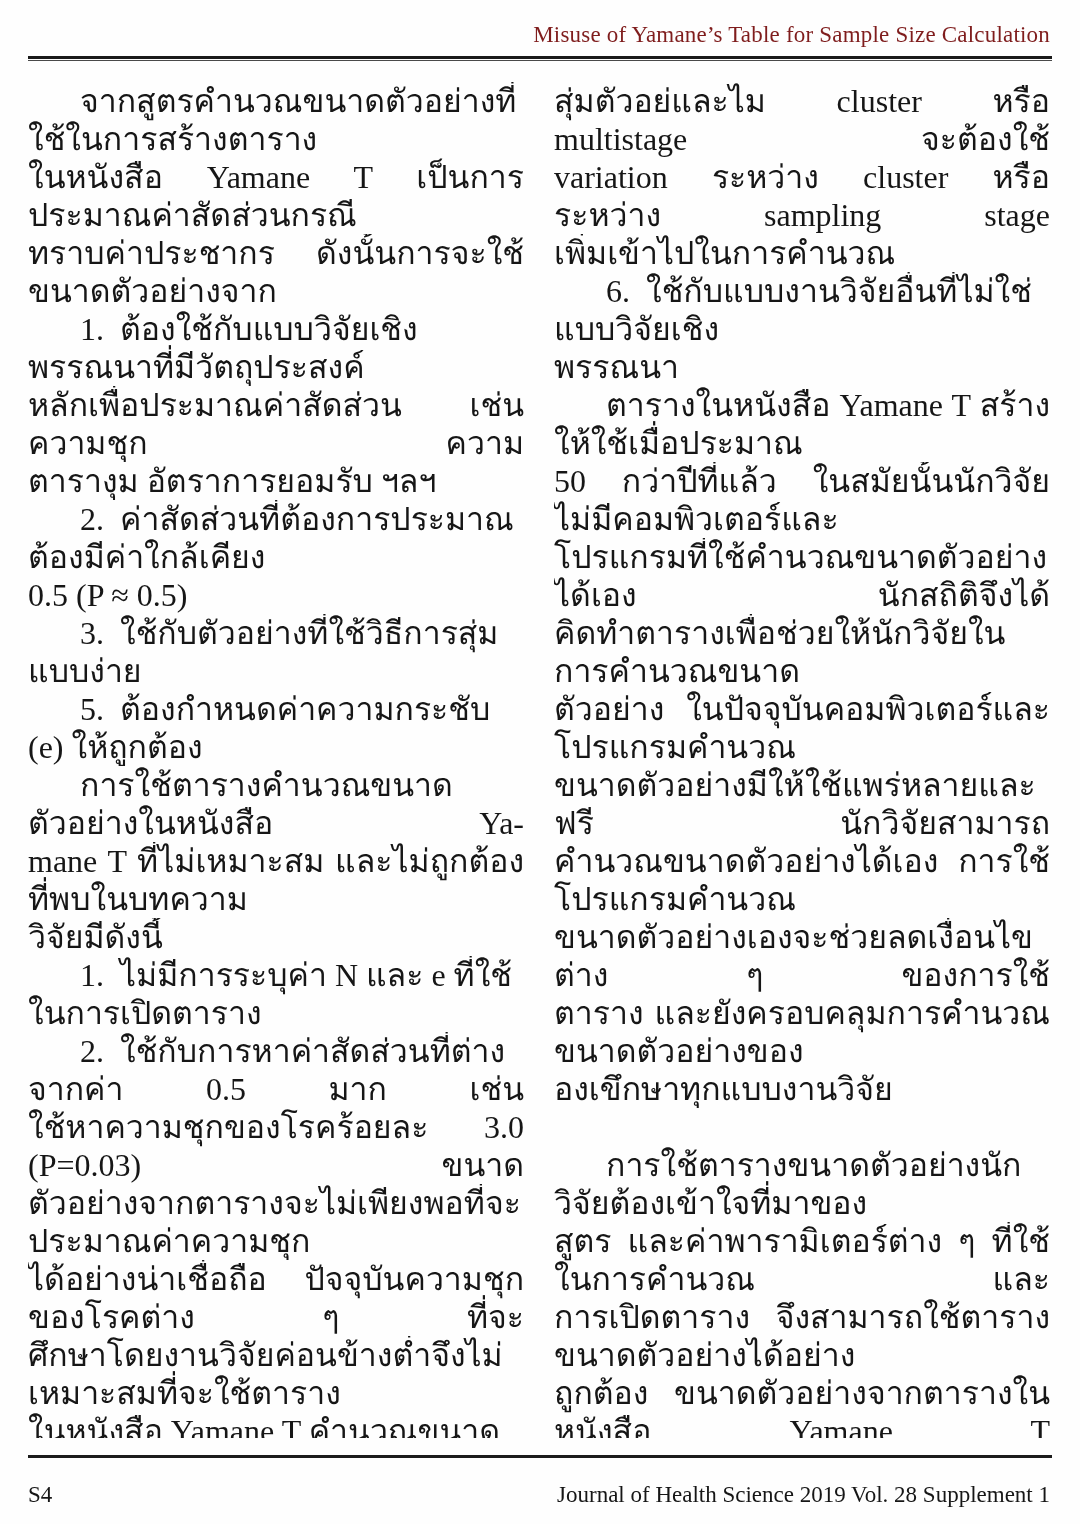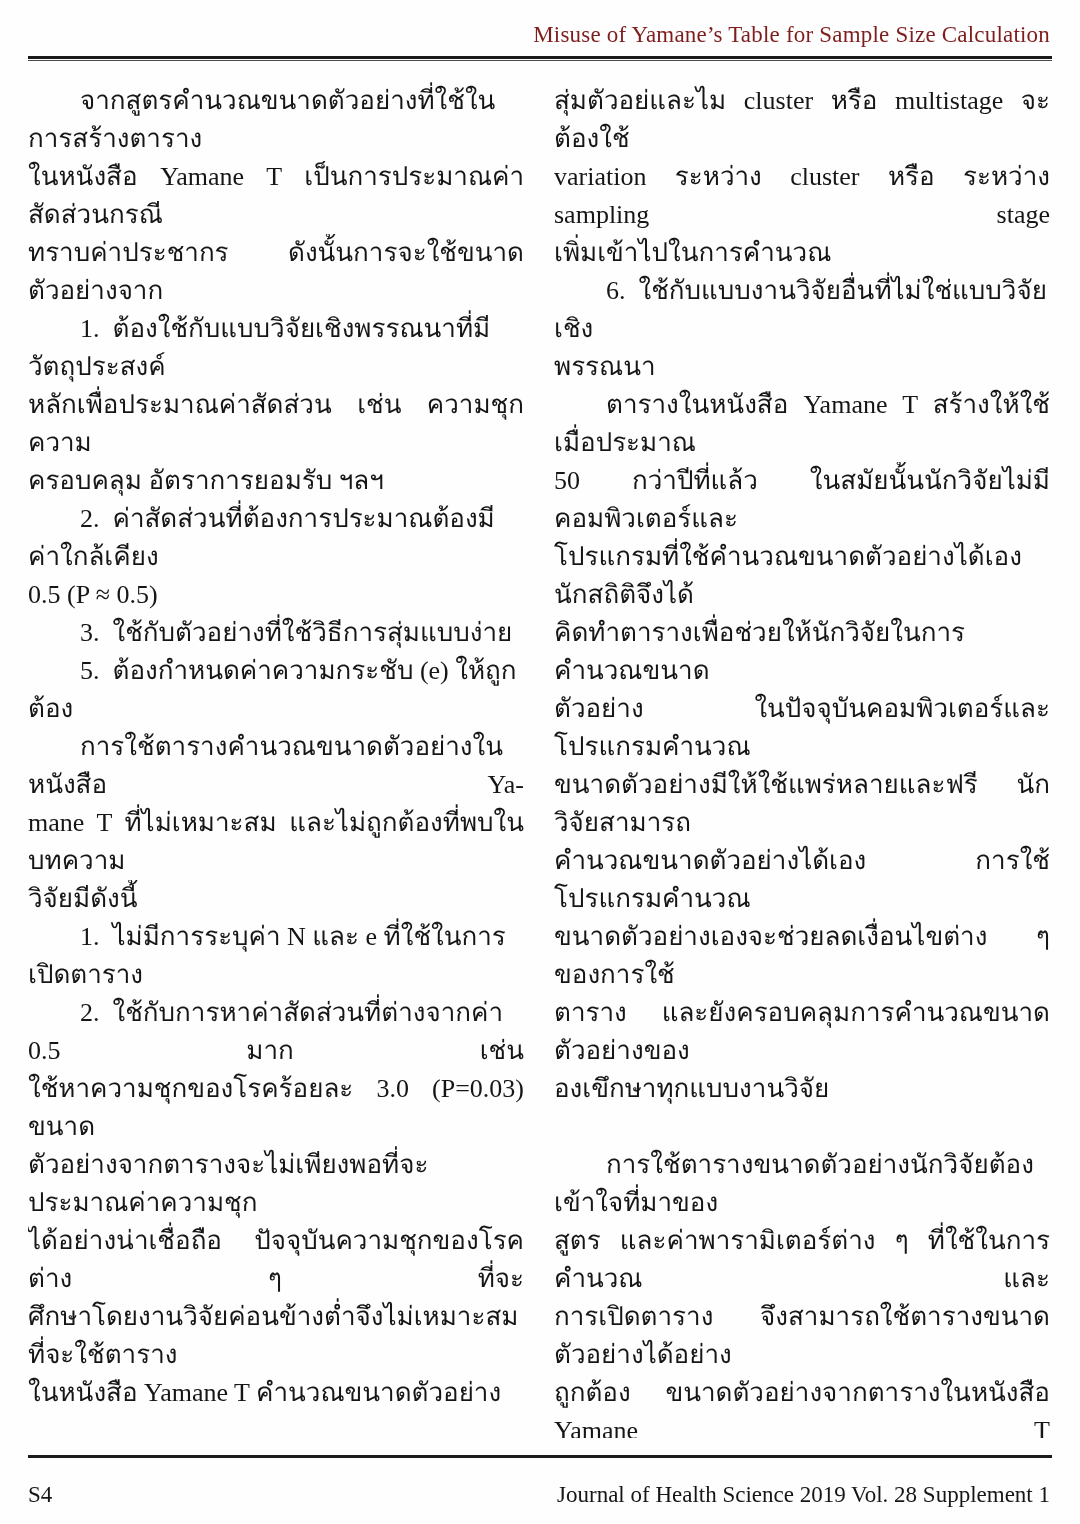--- a/index.html
+++ b/index.html
@@ -43,21 +43,21 @@
     overflow: hidden;
   }
   .col {
     flex: 1 1 0;
     min-width: 0;
   }
   .ln {
     position: relative;
     min-height: 38px;
     line-height: 38px;
-    font-size: 26px;
+    font-size: 32px;
     text-align: left;
     overflow: hidden;
   }
   .ln.j  { text-align: justify; text-align-last: justify; }
   .ln.in { text-indent: 52px; }
   .rule-bottom {
     position: absolute;
     bottom: 66px;
     left: 28px;
     right: 28px;
@@ -86,21 +86,21 @@
 
   <div class="rule-top"></div>
 
   <div class="columns">
     <section class="col" id="col-left">
         <div class="ln j in"><span>จากสูตรคำนวณขนาดตัวอย่างที่ใช้ในการสร้างตาราง</span></div>
         <div class="ln j"><span>ในหนังสือ Yamane T เป็นการประมาณค่าสัดส่วนกรณี</span></div>
         <div class="ln j"><span>ทราบค่าประชากร ดังนั้นการจะใช้ขนาดตัวอย่างจาก</span></div>
         <div class="ln j in"><span>1. ต้องใช้กับแบบวิจัยเชิงพรรณนาที่มีวัตถุประสงค์</span></div>
         <div class="ln j"><span>หลักเพื่อประมาณค่าสัดส่วน เช่น ความชุก ความ</span></div>
-        <div class="ln"><span>ครอบคลุม อัตราการยอมรับ ฯลฯ</span></div>
+        <div class="ln"><span>ตารางุม อัตราการยอมรับ ฯลฯ</span></div>
         <div class="ln j in"><span>2. ค่าสัดส่วนที่ต้องการประมาณต้องมีค่าใกล้เคียง</span></div>
         <div class="ln"><span>0.5 (P ≈ 0.5)</span></div>
         <div class="ln in"><span>3. ใช้กับตัวอย่างที่ใช้วิธีการสุ่มแบบง่าย</span></div>
         <div class="ln in"><span>5. ต้องกำหนดค่าความกระชับ (e) ให้ถูกต้อง</span></div>
         <div class="ln j in"><span>การใช้ตารางคำนวณขนาดตัวอย่างในหนังสือ Ya-</span></div>
         <div class="ln j"><span>mane T ที่ไม่เหมาะสม และไม่ถูกต้องที่พบในบทความ</span></div>
         <div class="ln"><span>วิจัยมีดังนี้</span></div>
         <div class="ln in"><span>1. ไม่มีการระบุค่า N และ e ที่ใช้ในการเปิดตาราง</span></div>
         <div class="ln j in"><span>2. ใช้กับการหาค่าสัดส่วนที่ต่างจากค่า 0.5 มาก เช่น</span></div>
         <div class="ln j"><span>ใช้หาความชุกของโรคร้อยละ 3.0 (P=0.03) ขนาด</span></div>

